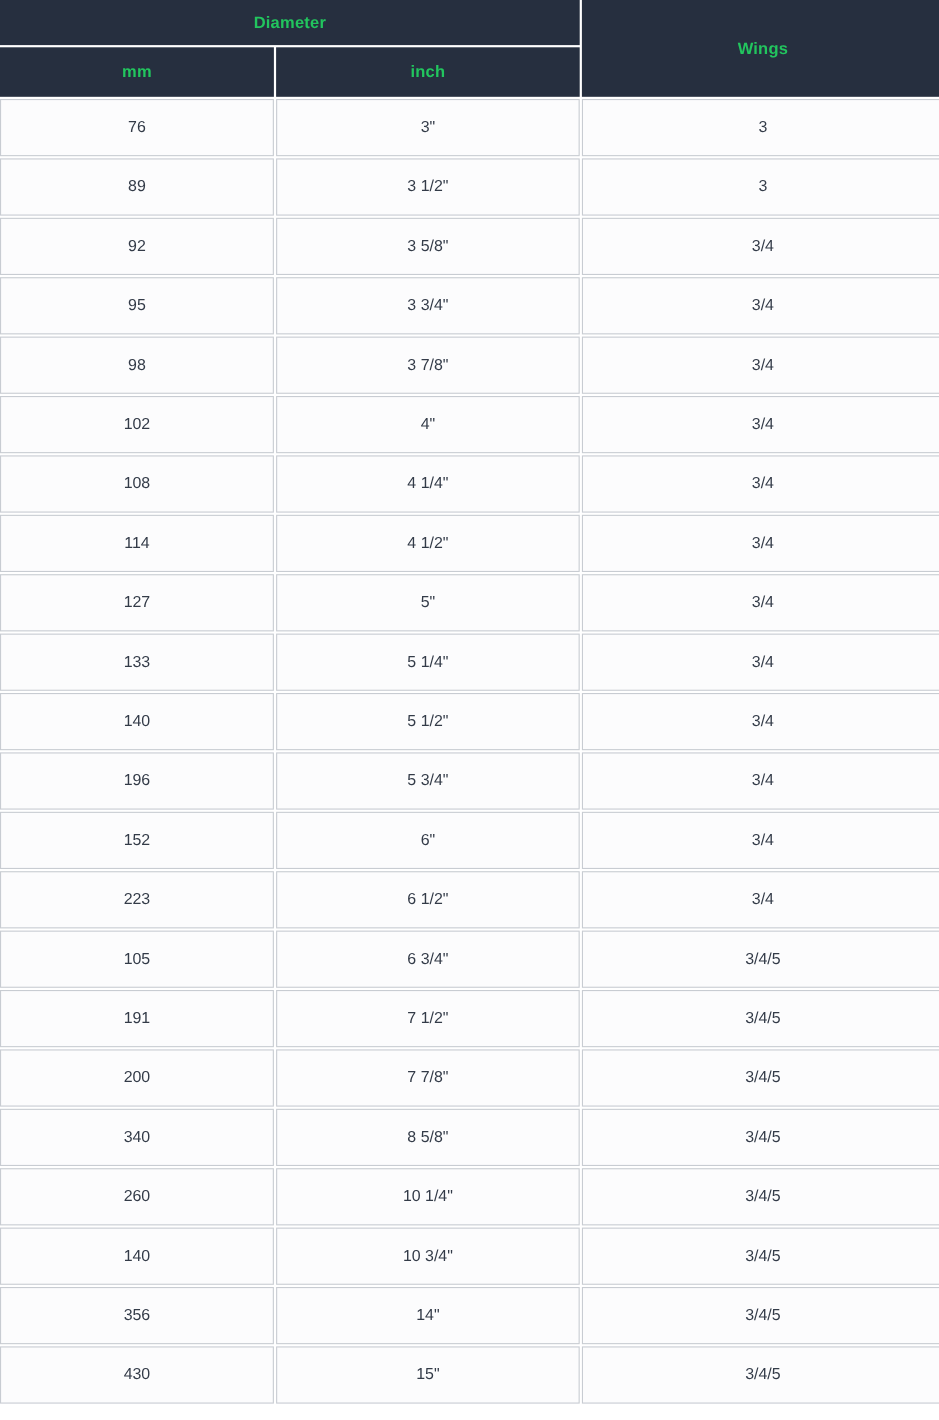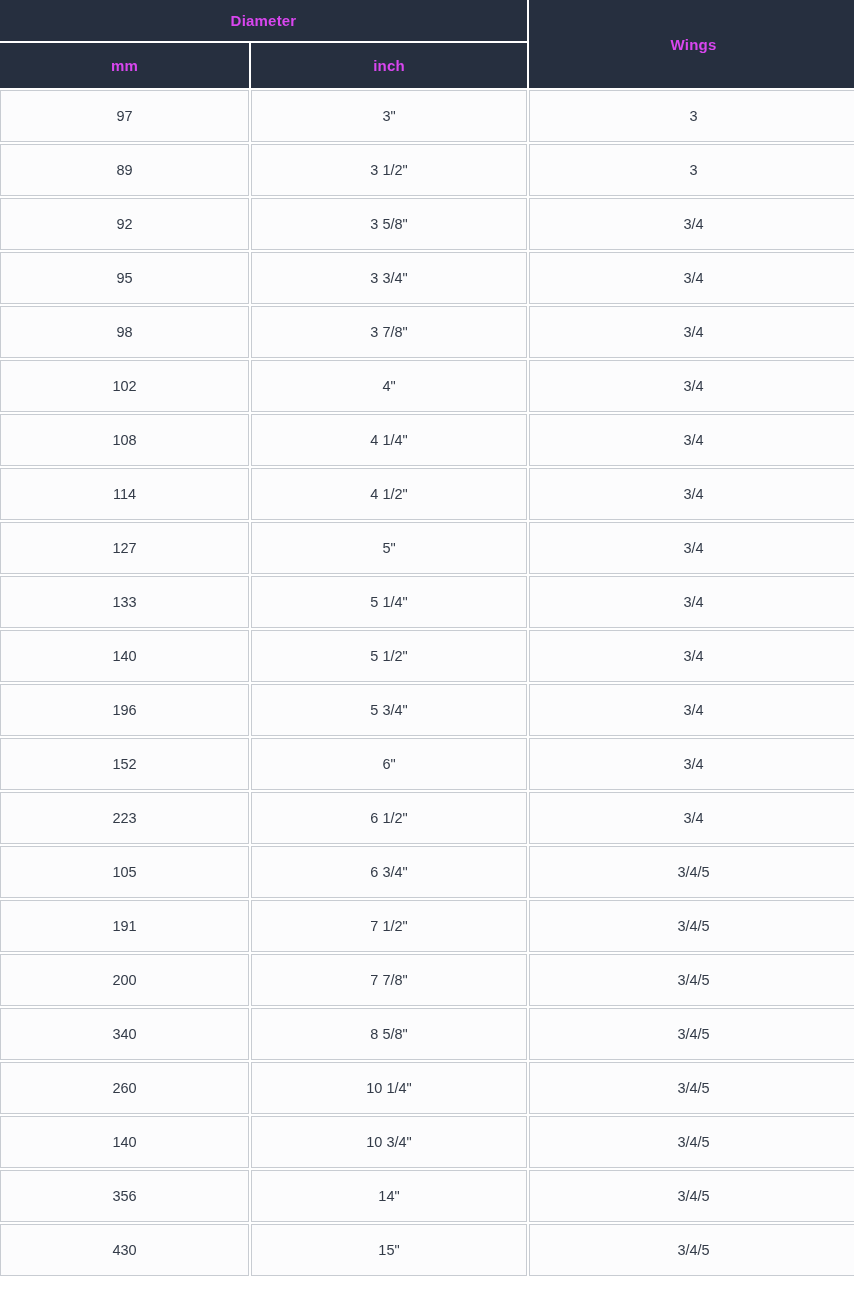--- a/index.html
+++ b/index.html
@@ -24,21 +24,21 @@
     border-spacing: 2px;
     width: 858px;
     margin-left: -2px;
     margin-top: -2px;
     table-layout: fixed;
   }
 
   
   thead th {
     background: #262f3f;
-    color: #d946ef;
+    color: #22c55e;
     font-weight: bold;
     font-size: 15px;
     letter-spacing: 0.2px;
     text-align: center;
     vertical-align: middle;
     padding: 0;
     border: 0;
   }
 
   th.head-diameter {
@@ -88,21 +88,21 @@
         <th class="head-wings" rowspan="2">Wings</th>
       </tr>
       <tr>
         <th class="head-sub">mm</th>
         <th class="head-sub">inch</th>
       </tr>
     </thead>
     <tbody id="table-body">
         <tr>
           <td>
-            <span class="cell-text">97</span>
+            <span class="cell-text">76</span>
           </td>
           <td>
             <span class="cell-text">3"</span>
           </td>
           <td>
             <span class="cell-text">3</span>
           </td>
         </tr>
         <tr>
           <td>

